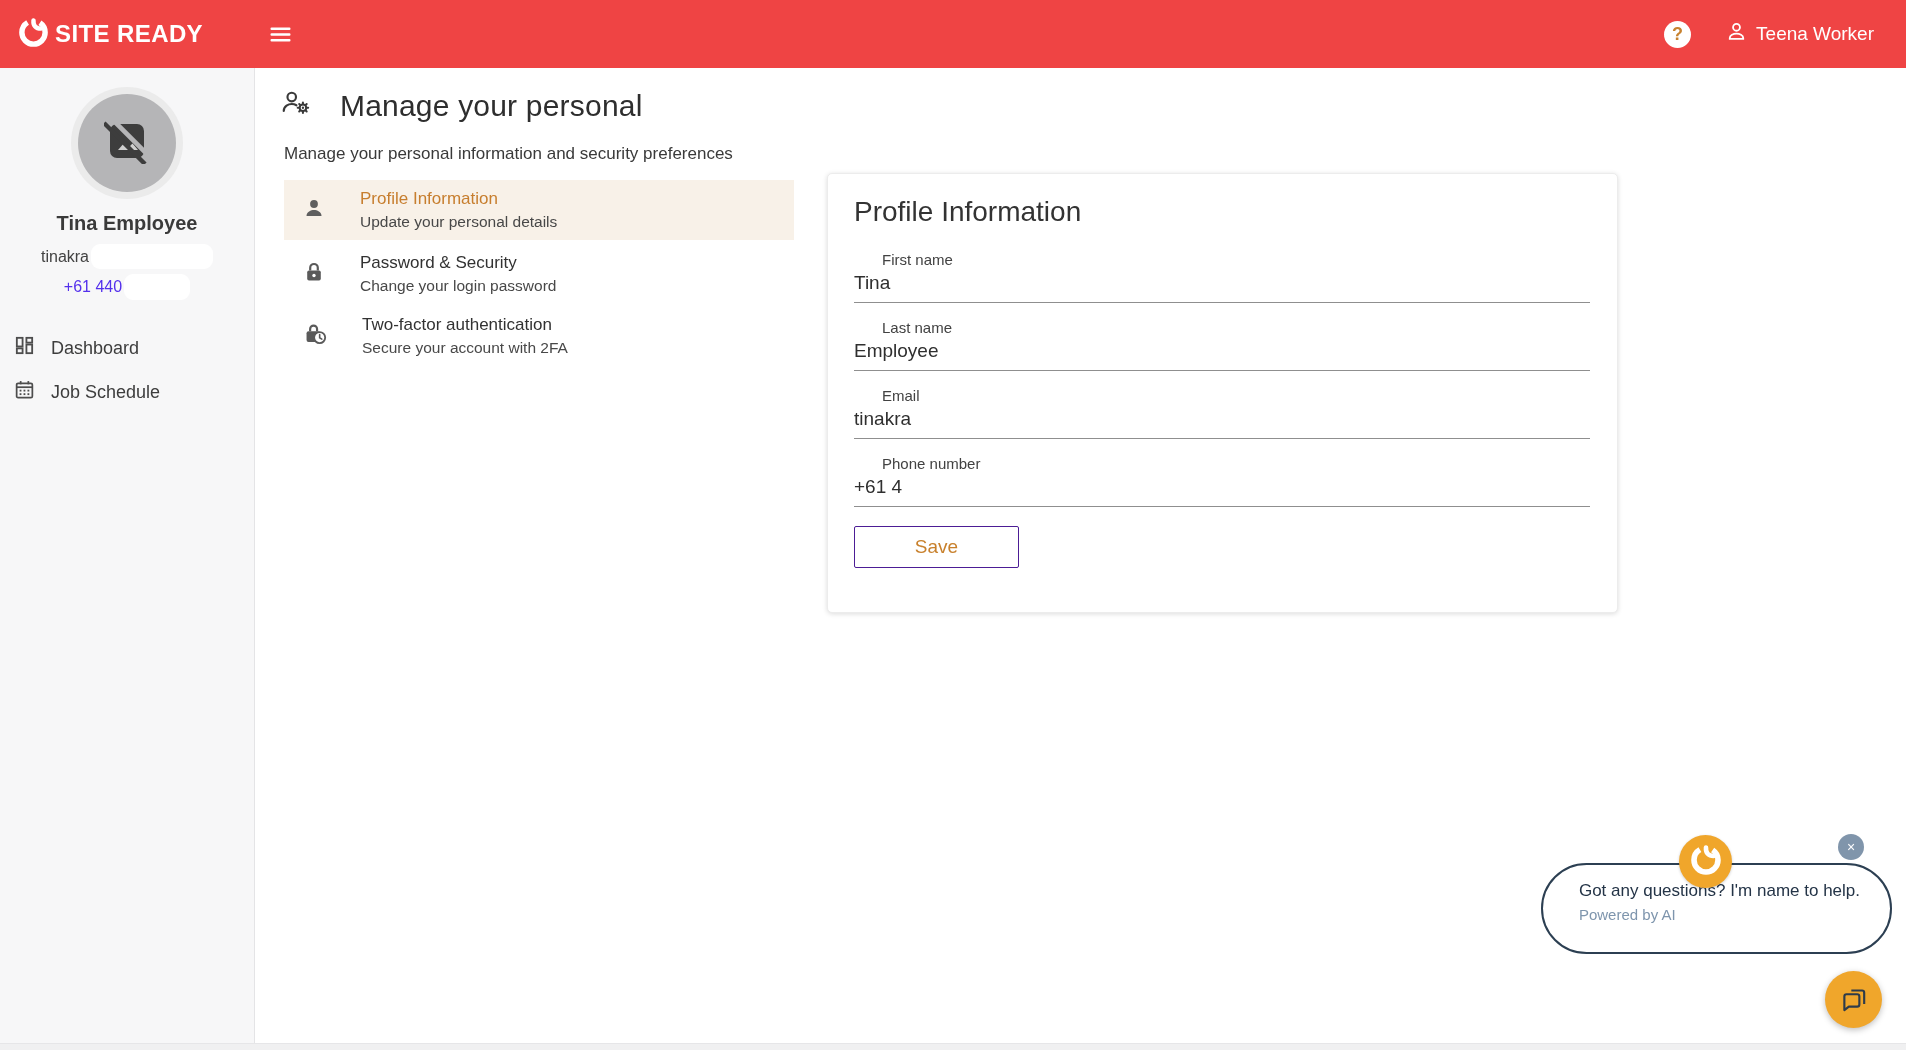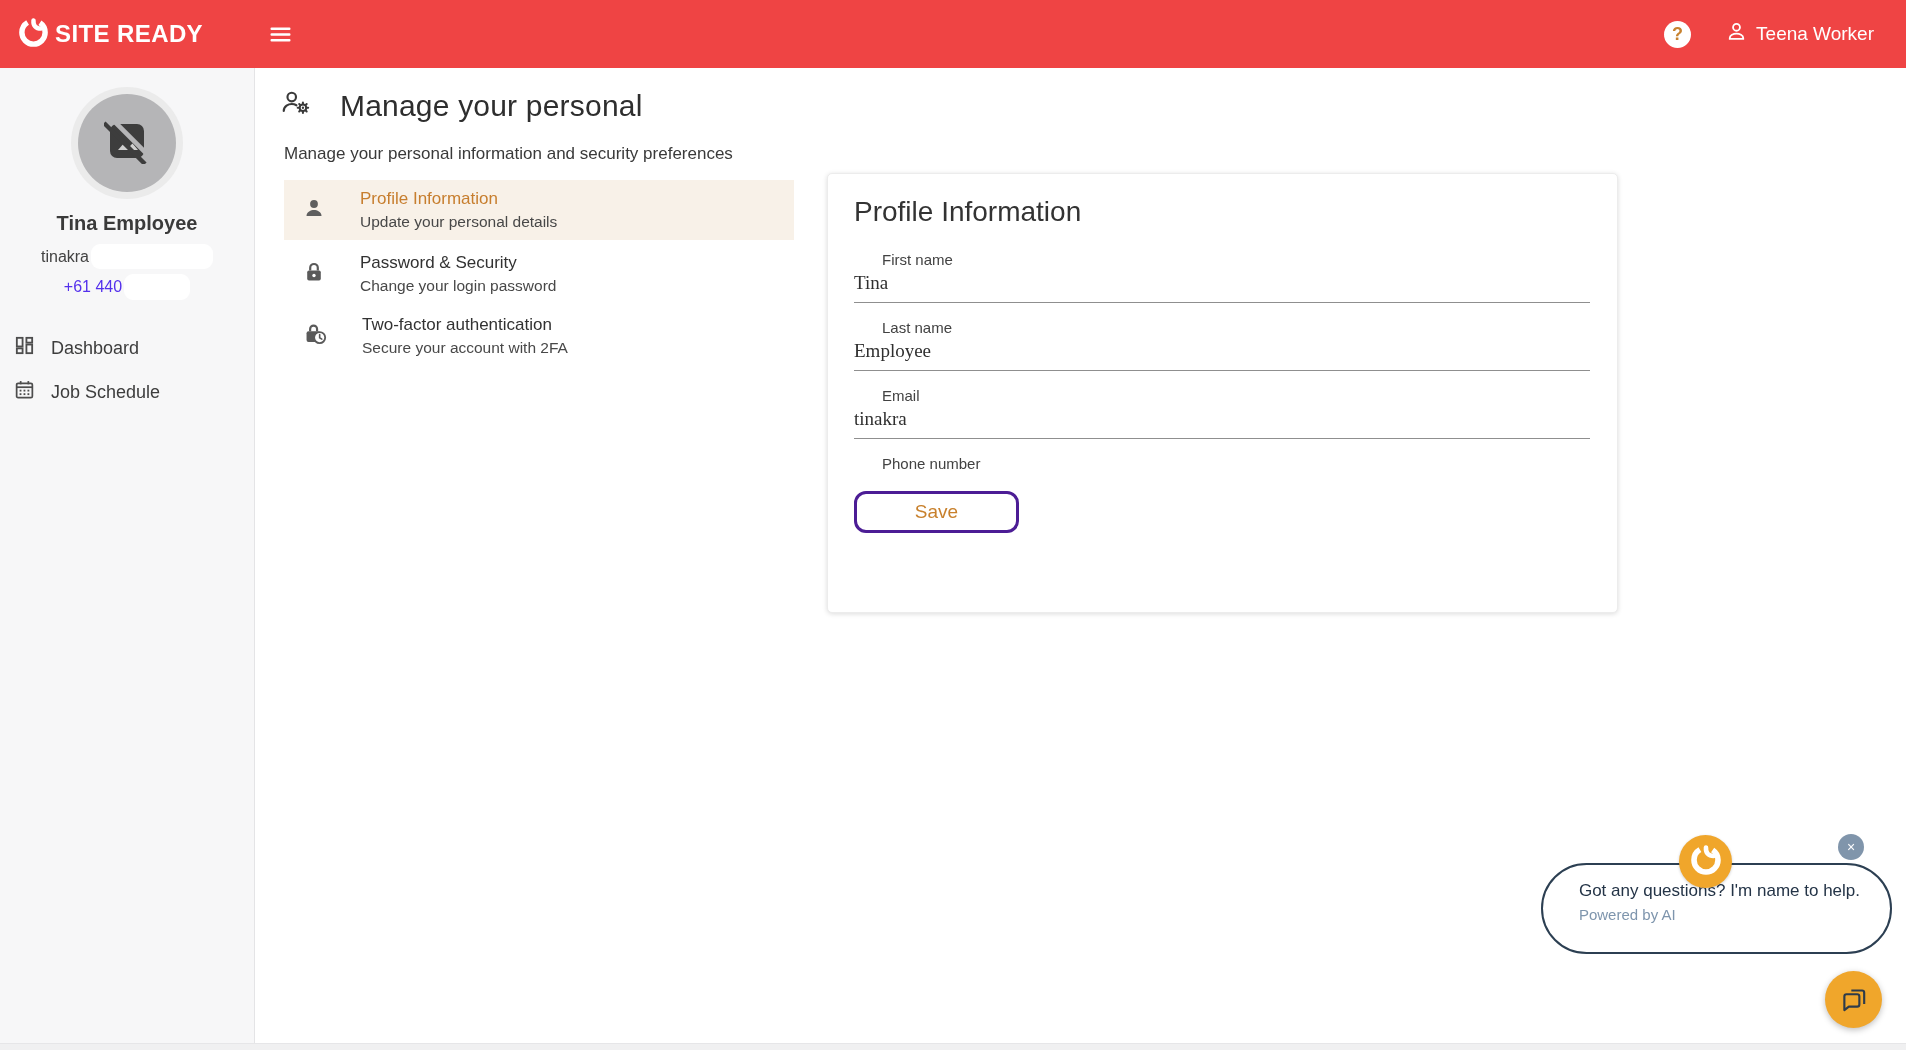--- a/index.html
+++ b/index.html
@@ -41,22 +41,22 @@
   .settings-item .t-title{font-size:17px;color:#323232;}
   .settings-item.selected .t-title{color:#C77E2E;}
   .settings-item .t-sub{font-size:15.5px;color:#484848;}
 
   
   .card{position:absolute;left:571px;top:105px;width:791px;height:440px;background:#fff;border:1px solid #ececec;border-radius:5px;box-shadow:0 1px 5px rgba(0,0,0,.14);box-sizing:border-box;padding:22px 27px 0 26px;}
   .card-title{font-size:28px;color:#333;font-weight:400;}
   .fields{margin-top:23px;}
   .field{margin-bottom:16px;}
   .field label{display:block;font-size:15px;color:#424242;margin-bottom:4px;margin-left:28px;}
-  .field input{display:block;width:100%;border:none;border-bottom:1px solid #8f8f8f;background:transparent;outline:none;font-size:19px;color:#2f2f2f;padding:0 0 8px 0;font-family:Liberation Serif, serif;box-sizing:border-box;}
-  .save-btn{margin-top:3px;width:165px;height:42px;background:#fff;border:3px solid #4c1d95;border-radius:12px;color:#C8802C;font-size:19px;cursor:pointer;font-family:"Liberation Sans","DejaVu Sans",sans-serif;}
+  .field input{display:block;width:100%;border:none;border-bottom:1px solid #8f8f8f;background:transparent;outline:none;font-size:19px;color:#2f2f2f;padding:0 0 8px 0;font-family:Liberation Sans, sans-serif;box-sizing:border-box;}
+  .save-btn{margin-top:3px;width:165px;height:42px;background:#fff;border:1px solid #4c1d95;border-radius:2px;color:#C8802C;font-size:19px;cursor:pointer;font-family:"Liberation Sans","DejaVu Sans",sans-serif;}
 
   
   .chat-bubble{position:absolute;right:14px;bottom:96px;height:91px;border:2px solid #2C3F52;border-radius:46px;background:#fff;box-sizing:border-box;padding:16px 30px 0 36px;z-index:30;}
   .chat-msg{font-size:17px;color:#243447;white-space:nowrap;}
   .chat-powered{margin-top:5px;font-size:15px;color:#7E95AD;white-space:nowrap;}
   .chat-badge{position:absolute;right:158px;top:-30px;width:53px;height:53px;border-radius:50%;background:#F0A62B;display:flex;align-items:center;justify-content:center;box-shadow:0 1px 3px rgba(0,0,0,.2);}
   .chat-close{position:absolute;right:26px;top:-31px;width:26px;height:26px;border-radius:50%;background:#8095AB;color:#fff;font-size:14px;display:flex;align-items:center;justify-content:center;cursor:pointer;}
   .chat-fab{position:absolute;right:24px;bottom:22px;width:57px;height:57px;border-radius:50%;background:#F0A62B;display:flex;align-items:center;justify-content:center;cursor:pointer;box-shadow:0 2px 6px rgba(0,0,0,.25);z-index:30;}
 
   .bottom-strip{position:absolute;left:0;bottom:0;width:1906px;height:7px;background:#f0f0f1;border-top:1px solid #e6e6e8;box-sizing:border-box;z-index:40;}
@@ -233,20 +233,21 @@
         <div class="field">
           <label>Last name</label>
           <input type="text" value="Employee" style="">
         </div>
         <div class="field">
           <label>Email</label>
           <input type="text" value="tinakra" style="">
         </div>
         <div class="field">
           <label>Phone number</label>
+          <input type="text" value="+61 4" style="">
         </div>
       </div>
       <button class="save-btn">Save</button>
     </div>
   </div>
 
   <div class="chat-bubble">
     <div class="chat-badge">
       <span>
         <svg width="32" height="32" viewBox="0 0 32 32">

